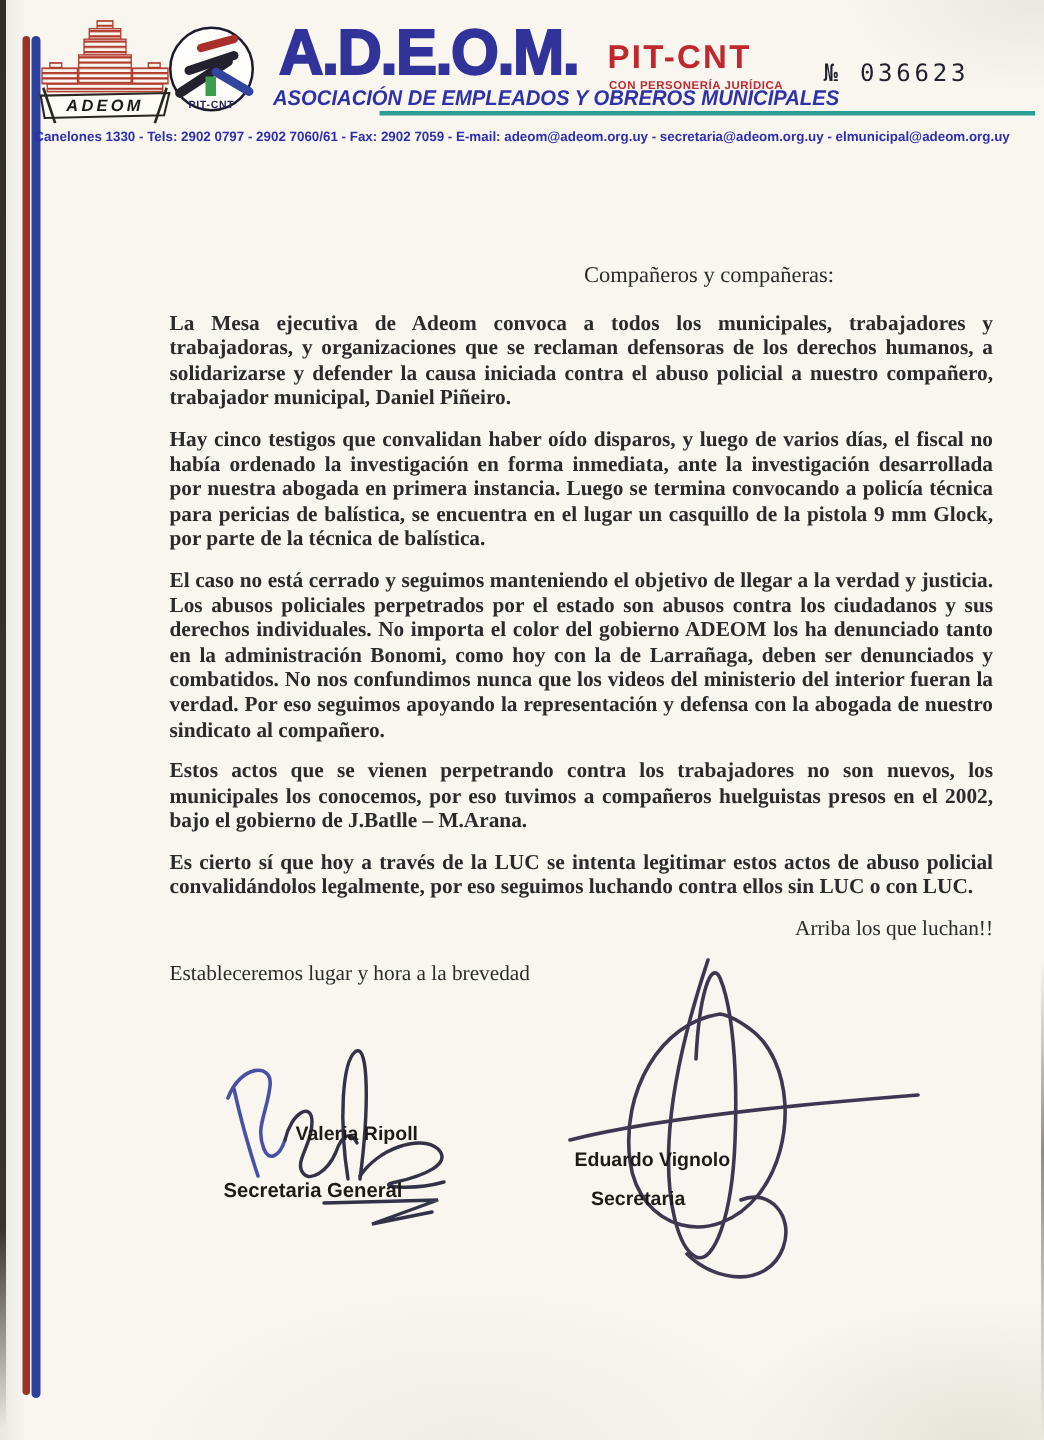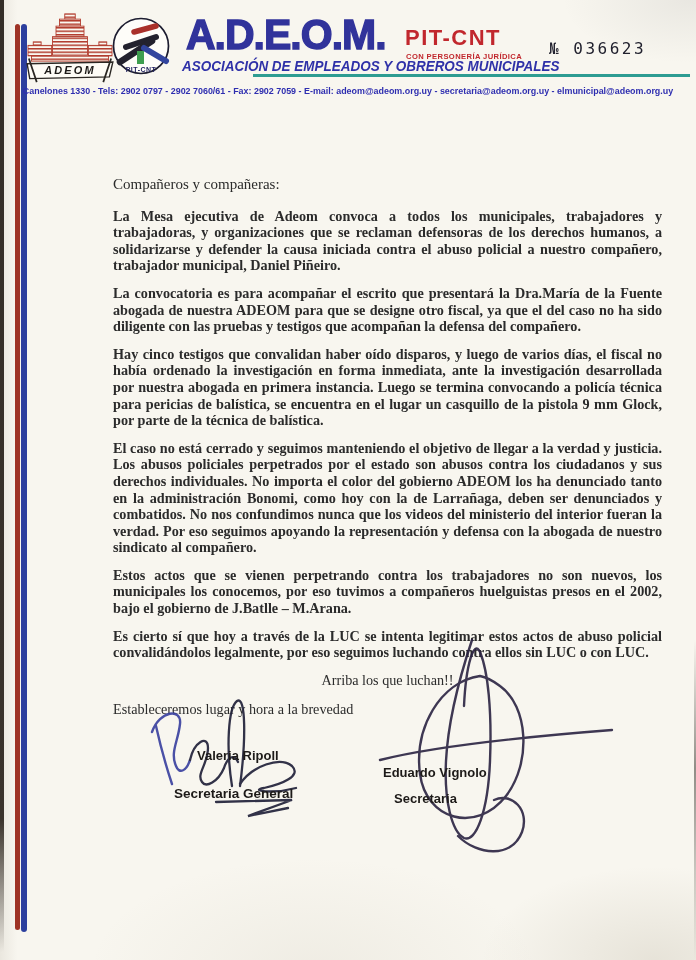--- a/index.html
+++ b/index.html
@@ -68,36 +68,36 @@
     font-family:"Liberation Sans", sans-serif; font-weight:bold;
     font-size:9px; color:#2e2eb0;
     transform:scaleX(.99); transform-origin:center top;
   }
 
   
   .letter {
     position:absolute; left:113px; top:176px; width:549px; z-index:1;
     font-size:14.2px; line-height:16.6px; color:#2b2b2b; text-align:justify;
   }
-  .salutation { text-align:left; padding-right:106px; font-size:15px; margin-bottom:15px; }
+  .salutation { text-align:right; padding-right:106px; font-size:15px; margin-bottom:15px; }
   .letter p.body-par { margin-bottom:11px;font-weight:bold; }
-  .slogan { margin-bottom:13px; text-align:center; }
+  .slogan { margin-bottom:13px; text-align:right; }
   .closing-note { text-align:left; }
 
   
   .sig-svg { position:absolute; z-index:2; pointer-events:none; }
   .sig-left  { left:140px; top:696px; width:215px; height:135px; }
   .sig-right { left:360px; top:636px; width:265px; height:230px; }
   .sig-label {
     position:absolute; z-index:3;
     font-family:"Liberation Sans", sans-serif; font-weight:bold;
     font-size:13px; color:#1d1a18; white-space:nowrap;
   }
   .lbl-name-1  { left:197px; top:748px; }
-  .lbl-title-1 { left:149px; top:786px; font-size:13.5px;margin-left:25px; }
+  .lbl-title-1 { left:149px; top:786px; font-size:13.5px; }
   .lbl-name-2  { left:383px; top:765px; }
   .lbl-title-2 { left:394px; top:791px; }
 </style>
 </head>
 <body>
 
 <div class="page">
 
   <div class="edge-left"></div>
   <div class="edge-right"></div>
@@ -141,21 +141,20 @@
   <div class="brand-affil">PIT-CNT</div>
   <div class="brand-legal">CON PERSONERÍA JURÍDICA</div>
   <div class="org-name">ASOCIACIÓN DE EMPLEADOS Y OBREROS MUNICIPALES</div>
   <div class="teal-rule"></div>
   <div class="doc-number">№ 036623</div>
   <div class="contact-line">Canelones 1330 - Tels: 2902 0797 - 2902 7060/61 - Fax: 2902 7059 - E-mail: adeom@adeom.org.uy - secretaria@adeom.org.uy - elmunicipal@adeom.org.uy</div>
 
   <div class="letter">
     <p class="salutation">Compañeros y compañeras:</p>
     <p class="body-par">La Mesa ejecutiva de Adeom convoca a todos los municipales, trabajadores y trabajadoras, y organizaciones que se reclaman defensoras de los derechos humanos, a solidarizarse y defender la causa iniciada contra el abuso policial a nuestro compañero, trabajador municipal, Daniel Piñeiro.</p>
-    <p class="body-par">La convocatoria es para acompañar el escrito que presentará la Dra.María de la Fuente abogada de nuestra ADEOM para que se designe otro fiscal, ya que el del caso no ha sido diligente con las pruebas y testigos que acompañan la defensa del compañero.</p>
     <p class="body-par">Hay cinco testigos que convalidan haber oído disparos, y luego de varios días, el fiscal no había ordenado la investigación en forma inmediata, ante la investigación desarrollada por nuestra abogada en primera instancia. Luego se termina convocando a policía técnica para pericias de balística, se encuentra en el lugar un casquillo de la pistola 9 mm Glock, por parte de la técnica de balística.</p>
     <p class="body-par">El caso no está cerrado y seguimos manteniendo el objetivo de llegar a la verdad y justicia. Los abusos policiales perpetrados por el estado son abusos contra los ciudadanos y sus derechos individuales. No importa el color del gobierno ADEOM los ha denunciado tanto en la administración Bonomi, como hoy con la de Larrañaga, deben ser denunciados y combatidos. No nos confundimos nunca que los videos del ministerio del interior fueran la verdad. Por eso seguimos apoyando la representación y defensa con la abogada de nuestro sindicato al compañero.</p>
     <p class="body-par">Estos actos que se vienen perpetrando contra los trabajadores no son nuevos, los municipales los conocemos, por eso tuvimos a compañeros huelguistas presos en el 2002, bajo el gobierno de J.Batlle – M.Arana.</p>
     <p class="body-par">Es cierto sí que hoy a través de la LUC se intenta legitimar estos actos de abuso policial convalidándolos legalmente, por eso seguimos luchando contra ellos sin LUC o con LUC.</p>
     <p class="slogan">Arriba los que luchan!!</p>
     <p class="closing-note">Estableceremos lugar y hora a la brevedad</p>
   </div>
 
   <svg class="sig-svg sig-left" viewBox="0 0 215 135">
     <g fill="none" stroke-linecap="round" opacity=".92">

